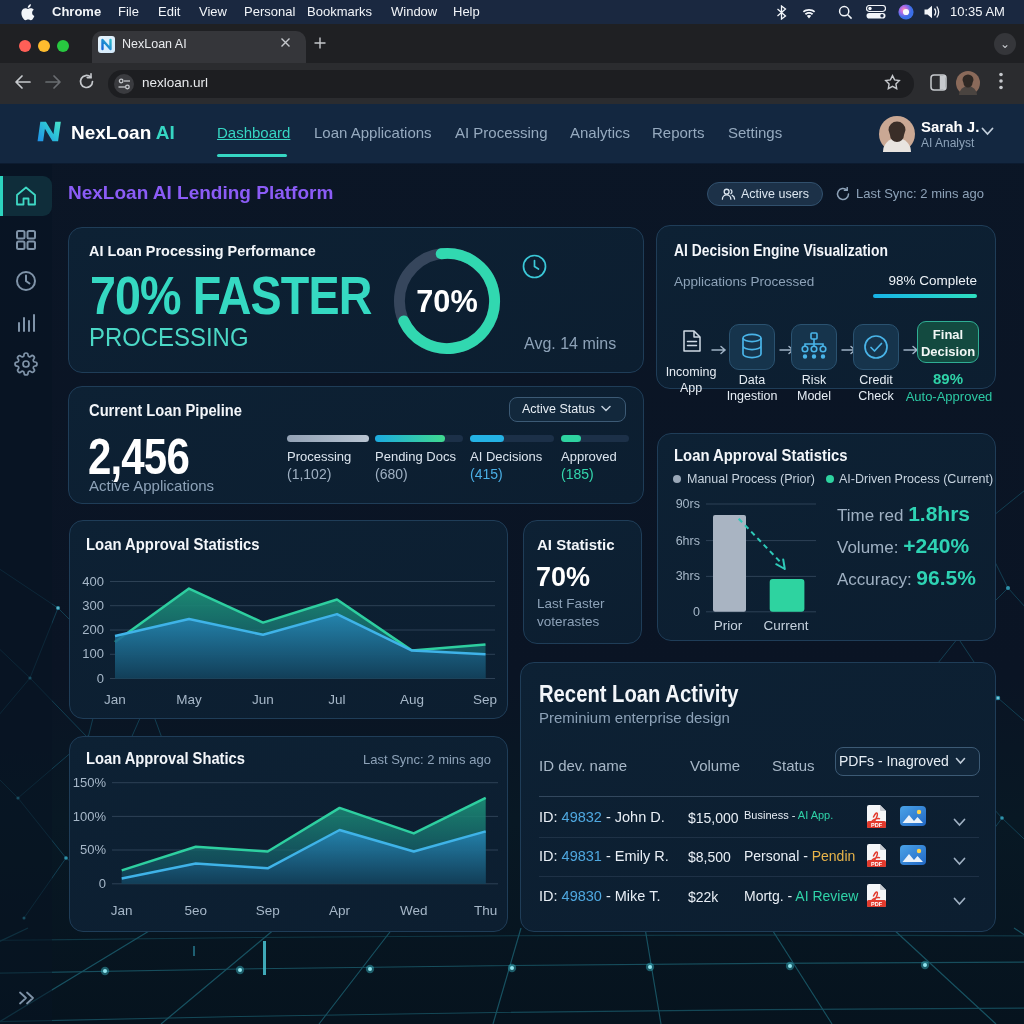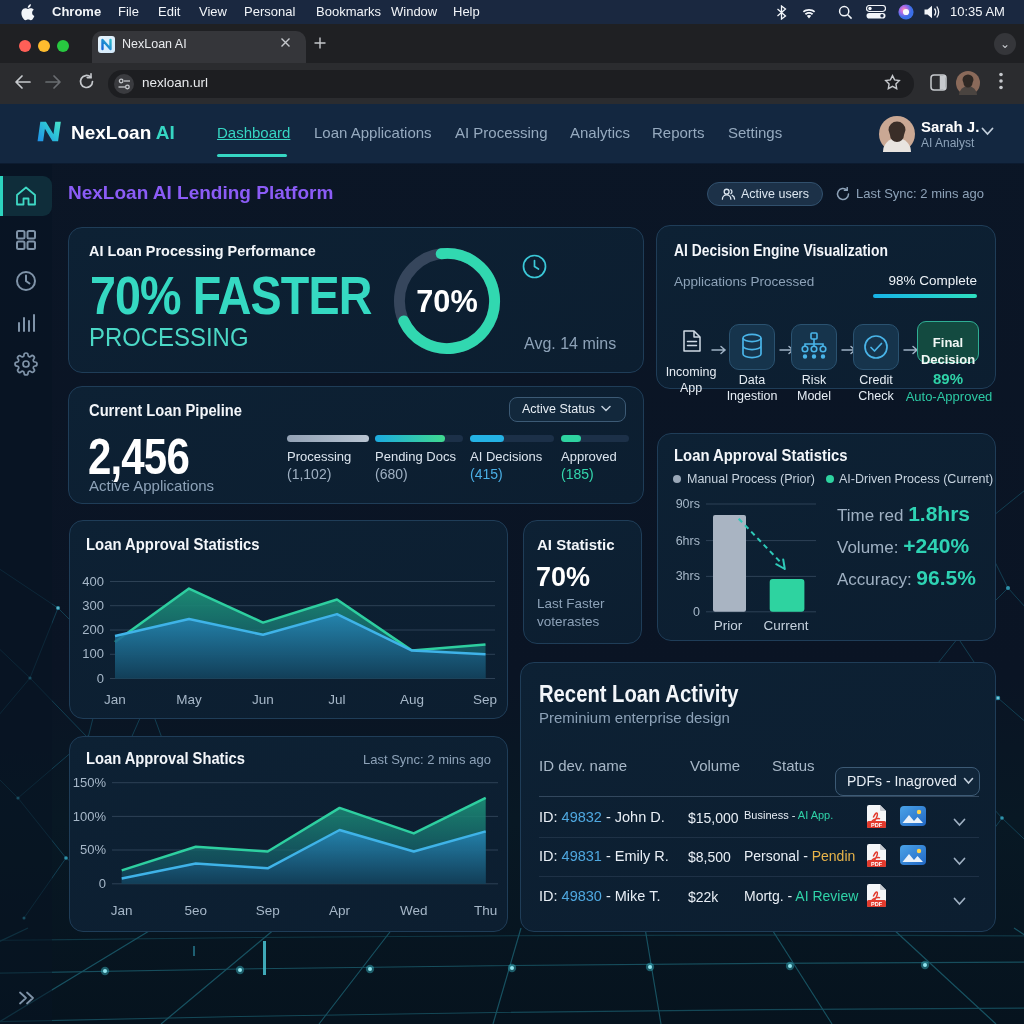--- a/index.html
+++ b/index.html
@@ -123,21 +123,21 @@
 
 <div id="menubar">
   <svg class="abs" style="left:20px;top:4px" width="15" height="17" viewBox="0 0 15 17" fill="#f2f5f9">
       <path d="M12.1 8.9c0-2 1.6-3 1.7-3.1-.9-1.4-2.4-1.6-2.9-1.6-1.2-.1-2.4.7-3 .7-.6 0-1.6-.7-2.6-.7-1.3 0-2.6.8-3.2 2-1.4 2.4-.4 6 1 8 .7 1 1.5 2 2.5 2 1 0 1.4-.6 2.6-.6 1.2 0 1.5.6 2.6.6s1.8-1 2.4-2c.8-1.1 1.1-2.2 1.1-2.3 0 0-2.1-.8-2.2-3zM10.1 2.8c.5-.7.9-1.6.8-2.5-.8 0-1.7.5-2.3 1.2-.5.6-.9 1.5-.8 2.4.9.1 1.8-.4 2.3-1.1z"></path>
     </svg>
   <span class="item b" style="left:52px">Chrome</span>
   <span class="item" style="left:118px">File</span>
   <span class="item" style="left:158px">Edit</span>
   <span class="item" style="left:199px">View</span>
   <span class="item" style="left:244px">Personal</span>
-  <span class="item" style="left:316px">Bookmarks</span>
+  <span class="item" style="left:307px">Bookmarks</span>
   <span class="item" style="left:391px">Window</span>
   <span class="item" style="left:453px">Help</span>
   <svg class="abs" style="left:776px;top:5px" width="11" height="15" viewBox="0 0 11 15" stroke="#f2f5f9" stroke-width="1.3" fill="none">
       <path d="M1.5 4 L9.5 11 L5.5 14 L5.5 1 L9.5 4 L1.5 11"></path>
     </svg>
   <svg class="abs" style="left:800px;top:6px" width="18" height="13" viewBox="0 0 18 13" fill="#f2f5f9">
       <path d="M9 12.4 L11.2 9.7 C10.6 9.2 9.8 8.9 9 8.9 C8.2 8.9 7.4 9.2 6.8 9.7 Z M9 5.9 C7.4 5.9 5.9 6.5 4.8 7.4 L6 8.9 C6.8 8.2 7.9 7.8 9 7.8 C10.1 7.8 11.2 8.2 12 8.9 L13.2 7.4 C12.1 6.5 10.6 5.9 9 5.9 Z M9 2.9 C6.6 2.9 4.4 3.8 2.8 5.2 L4 6.6 C5.3 5.5 7.1 4.8 9 4.8 C10.9 4.8 12.7 5.5 14 6.6 L15.2 5.2 C13.6 3.8 11.4 2.9 9 2.9Z"></path>
     </svg>
   <svg class="abs" style="left:838px;top:5px" width="15" height="15" viewBox="0 0 15 15" stroke="#f2f5f9" stroke-width="1.5" fill="none">
       <circle cx="6.2" cy="6.2" r="4.6"></circle>
@@ -363,21 +363,21 @@
     </svg>
   <div class="abs" style="left:196px;top:98px;width:46px;height:46px;background:#16344c;border:1px solid #2a5270;border-radius:10px"></div>
   <svg class="abs" style="left:206px;top:108px" width="26" height="26" viewBox="0 0 26 26" fill="none" stroke="#49b4e8" stroke-width="1.7" stroke-linecap="round" stroke-linejoin="round">
       <circle cx="13" cy="13" r="11"></circle>
       <path d="M8 13.5 L11.5 17 L18.5 9.5"></path>
     </svg>
   <div class="abs" style="left:189px;top:146px;width:60px;text-align:center;color:#e6edf4;font-size:12.5px;line-height:16px">Credit Check</div>
   <svg class="abs" style="left:246px;top:119px" width="16" height="10" viewBox="0 0 16 10" fill="none" stroke="#9fb2c5" stroke-width="1.5" stroke-linecap="round">
       <path d="M1 5 H13 M10 1.5 L14 5 L10 8.5"></path>
     </svg>
-  <div class="abs" style="left:260px;top:95px;width:62px;height:42px;background:#134a40;border:1.5px solid #2fae94;border-radius:9px;color:#f2f7f5;font-size:13px;font-weight:bold;text-align:center;line-height:17px;padding-top:12px">Final Decision</div>
+  <div class="abs" style="left:260px;top:95px;width:62px;height:42px;background:#134a40;border:1.5px solid #2fae94;border-radius:9px;color:#f2f7f5;font-size:13px;font-weight:bold;text-align:center;line-height:17px;padding-top:4px">Final Decision</div>
   <div class="abs" style="left:260px;top:144px;width:62px;text-align:center;color:#2fd3a8;font-size:15px;font-weight:bold">89%</div>
   <div class="abs" style="left:240px;top:163px;width:104px;text-align:center;color:#2cc9a4;font-size:13px">Auto-Approved</div>
 </div>
 <div class="card" id="card3" style="left:68px;top:386px;width:576px;height:118px">
   <div class="abs ct" style="left:20px;top:15px;font-size:16px;transform:scaleX(0.92);transform-origin:left;white-space:nowrap">Current Loan Pipeline</div>
   <div class="abs" style="left:440px;top:10px;width:117px;height:25px;border:1px solid #3c5a75;border-radius:8px;background:#12283c;color:#e6edf4;font-size:12.5px;line-height:23px;text-align:left;padding-left:12px">Active Status <svg style="vertical-align:1px;margin-left:3px" width="10" height="7" viewBox="0 0 10 7" fill="none" stroke="#c2cedb" stroke-width="1.5" stroke-linecap="round">
         <path d="M1 1.5 L5 5.5 L9 1.5"></path>
       </svg></div>
   <div class="abs" style="left:19px;top:41px;font-size:50px;font-weight:bold;color:#fff;letter-spacing:-1px;transform:scaleX(0.84);transform-origin:left">2,456</div>
   <div class="abs gray" style="left:20px;top:90px;font-size:15px">Active Applications</div>
@@ -518,21 +518,21 @@
         <text x="415.7" y="178">Thu</text>
     </g>
   </svg>
 </div>
 <div class="card" id="card8" style="left:520px;top:662px;width:476px;height:270px">
   <div class="abs ct" style="left:18px;top:18px;font-size:23px;transform:scaleX(0.88);transform-origin:left;white-space:nowrap">Recent Loan Activity</div>
   <div class="abs gray" style="left:18px;top:46px;font-size:15px">Preminium enterprise design</div>
   <div class="abs" style="left:18px;top:94px;color:#a8b8c8;font-size:15px">ID dev. name</div>
   <div class="abs" style="left:169px;top:94px;color:#a8b8c8;font-size:15px">Volume</div>
   <div class="abs" style="left:251px;top:94px;color:#a8b8c8;font-size:15px">Status</div>
-  <div class="abs" style="left:314px;top:104px;width:145px;height:29px;border:1px solid #3c5a75;border-radius:8px;background:#11263a;color:#e6edf4;font-size:14px;line-height:27px;padding-left:11px">PDFs - Inagroved <svg style="vertical-align:1px;margin-left:2px" width="11" height="8" viewBox="0 0 11 8" fill="none" stroke="#c2cedb" stroke-width="1.6" stroke-linecap="round">
+  <div class="abs" style="left:314px;top:84px;width:145px;height:29px;border:1px solid #3c5a75;border-radius:8px;background:#11263a;color:#e6edf4;font-size:14px;line-height:27px;padding-left:3px">PDFs - Inagroved <svg style="vertical-align:1px;margin-left:2px" width="11" height="8" viewBox="0 0 11 8" fill="none" stroke="#c2cedb" stroke-width="1.6" stroke-linecap="round">
         <path d="M1.5 1.5 L5.5 6 L9.5 1.5"></path>
       </svg></div>
   <div class="abs" style="left:18px;top:133px;width:440px;height:1px;background:rgba(140,165,195,0.3)"></div>
 
   <div class="abs" style="left:18px;top:146px;font-size:14.5px;color:#e8eef5;white-space:nowrap">ID: <span style="color:#4fa8e0">49832</span> - John D.</div>
   <div class="abs" style="left:167px;top:147px;font-size:14px;color:#e8eef5">$15,000</div>
   <div class="abs" style="left:223px;top:146px;font-size:11px;color:#e8eef5;white-space:nowrap">Business - <span style="color:#2fd3a8">AI App.</span></div>
   <div class="abs" style="left:345px;top:141px" id="pdf1"><svg width="21" height="25" viewBox="0 0 21 25">
         <path d="M1 3 a2 2 0 0 1 2-2 h11 l6 6 v15 a2 2 0 0 1-2 2 h-15 a2 2 0 0 1-2-2 z" fill="#f4f6f8"></path>
         <path d="M14 1 l6 6 h-5 a1 1 0 0 1-1-1 z" fill="#c8ccd2"></path>

